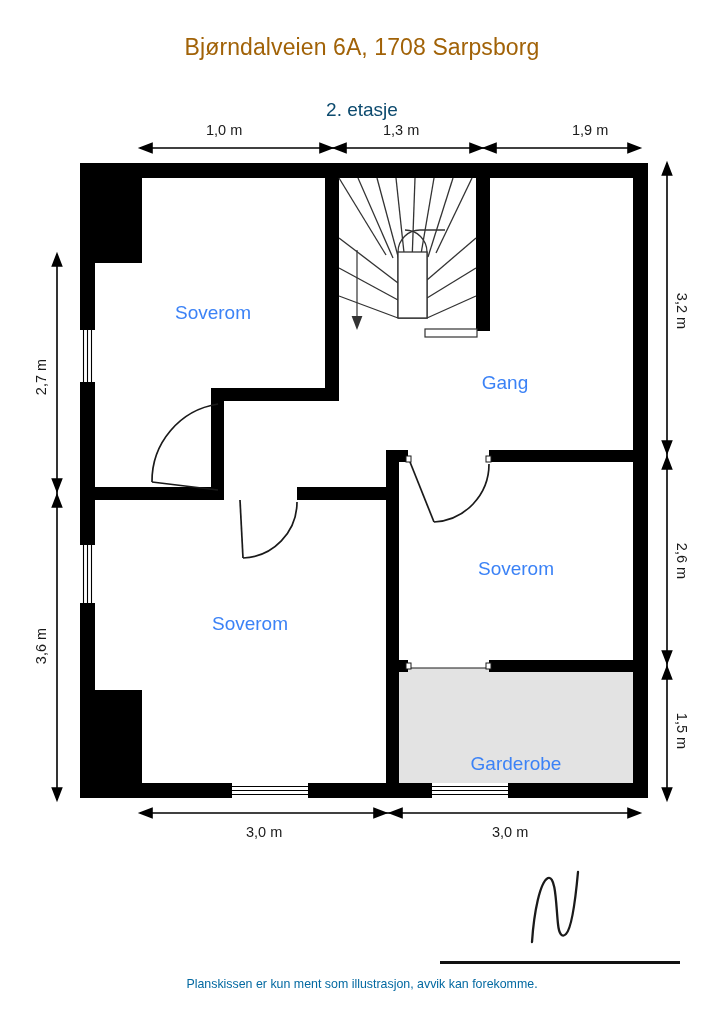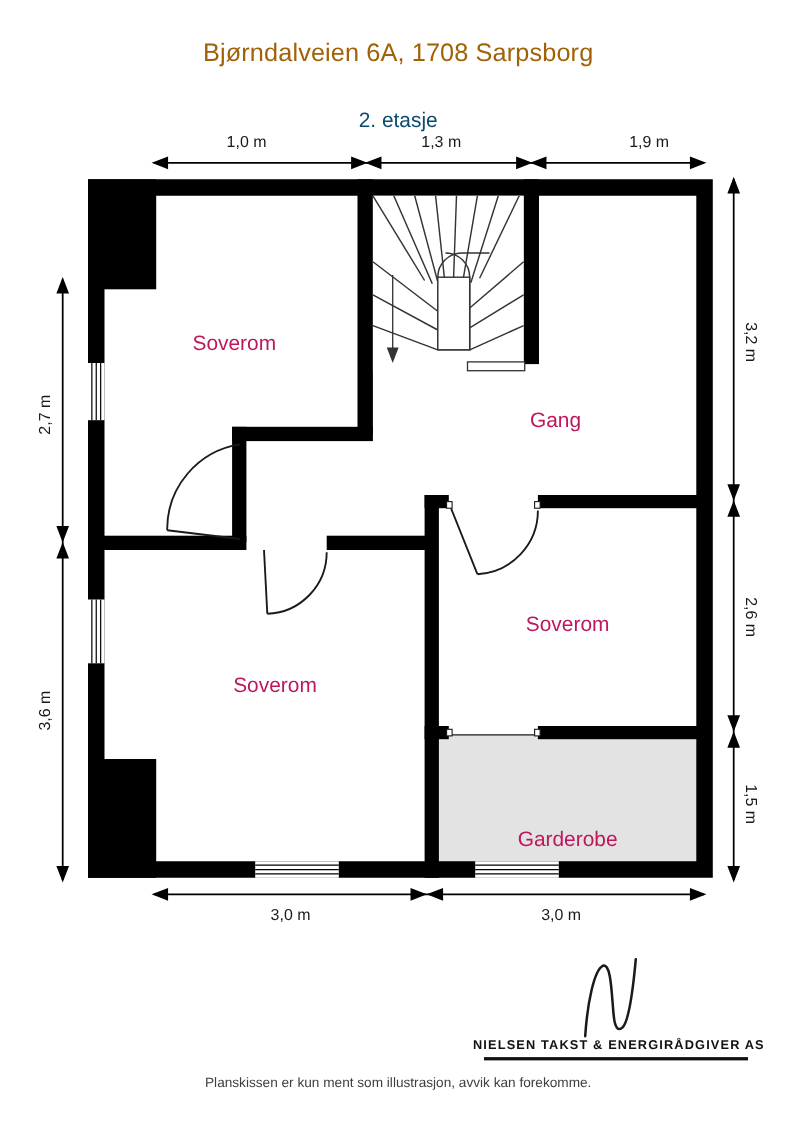--- a/index.html
+++ b/index.html
@@ -60,21 +60,21 @@
     transform: rotate(-90deg);
   }
   .dim-label.vert-right {
     transform: rotate(90deg);
   }
 
   
   .room-label {
     position: absolute;
     font-size: 19px;
-    color: #be185d;
+    color: #3b82f6;
     white-space: nowrap;
     text-align: center;
   }
 
   
   #logo-block {
     position: absolute;
     left: 430px;
     top: 866px;
     width: 260px;
@@ -105,21 +105,21 @@
     height: 3px;
     background: #111;
   }
   #disclaimer {
     position: absolute;
     left: 0;
     top: 977px;
     width: 724px;
     text-align: center;
     font-size: 12.4px;
-    color: #404040;
+    color: #0369a1;
   }
 </style>
 </head>
 <body>
 
 <div id="page-title">Bjørndalveien 6A, 1708 Sarpsborg</div>
 
 <div id="floor-label">2. etasje</div>
 
 <svg id="floorplan-canvas" viewBox="0 0 724 880" xmlns="http://www.w3.org/2000/svg">
@@ -300,17 +300,16 @@
 <div class="room-label" style="left:175px; top:613px; width:150px;">Soverom</div>
 
 <div class="room-label" style="left:441px; top:558px; width:150px;">Soverom</div>
 
 <div class="room-label" style="left:441px; top:753px; width:150px;">Garderobe</div>
 
 <div id="logo-block">
   <svg id="logo-mark" width="64" height="80" viewBox="0 0 64 80" xmlns="http://www.w3.org/2000/svg">
     <path d="M 6 76 C 8 46, 14 16, 22 12 C 30 9, 30 40, 32 58 C 33 68, 36 72, 40 68 C 46 62, 50 28, 52 6" fill="none" stroke="#1a1a1a" stroke-width="2.3" stroke-linecap="round"></path>
   </svg>
-  <div id="company-name">NIELSEN TAKST &amp; ENERGIRÅDGIVER AS</div>
   <div id="company-rule"></div>
 </div>
 
 <div id="disclaimer">Planskissen er kun ment som illustrasjon, avvik kan forekomme.</div>
 
 </body></html>

